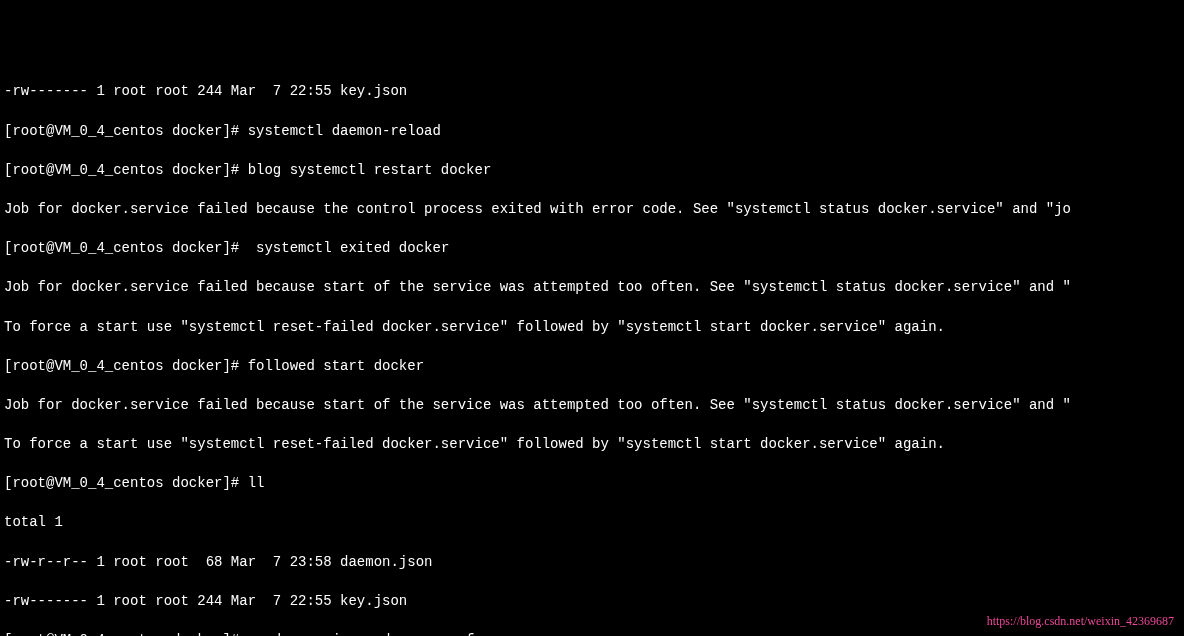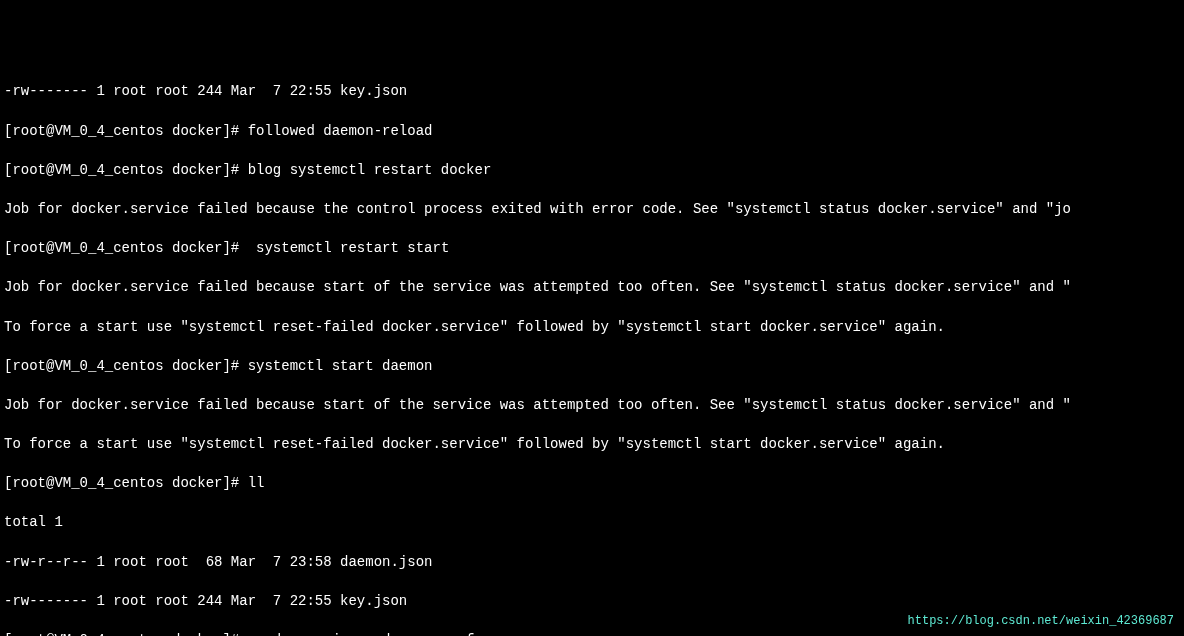--- a/index.html
+++ b/index.html
@@ -13,38 +13,38 @@
     width: 1184px;
     height: 636px;
     overflow: hidden;
     white-space: pre;
   }
   .line { display: block; font-family: Liberation Mono, monospace; }
   .watermark {
     position: absolute;
     right: 10px;
     bottom: 6px;
-    color: #5eead4;
+    color: #ec4899;
     font-size: 12px;
-    font-family: Liberation Mono, monospace;
+    font-family: Liberation Serif, serif;
   }
 </style>
 </head>
 <body>
 
 
 
 <div class="line">-rw------- 1 root root 244 Mar  7 22:55 key.json</div>
-<div class="line"><span>[root@VM_0_4_centos docker]# </span><span>followed daemon-reload</span></div>
+<div class="line"><span>[root@VM_0_4_centos docker]# </span><span>systemctl daemon-reload</span></div>
 <div class="line"><span>[root@VM_0_4_centos docker]# </span><span>blog systemctl restart docker</span></div>
 <div class="line">Job for docker.service failed because the control process exited with error code. See "systemctl status docker.service" and "jo</div>
-<div class="line"><span>[root@VM_0_4_centos docker]#  </span><span>systemctl restart start</span></div>
+<div class="line"><span>[root@VM_0_4_centos docker]#  </span><span>systemctl exited docker</span></div>
 <div class="line">Job for docker.service failed because start of the service was attempted too often. See "systemctl status docker.service" and "</div>
 <div class="line">To force a start use "systemctl reset-failed docker.service" followed by "systemctl start docker.service" again.</div>
-<div class="line"><span>[root@VM_0_4_centos docker]# </span><span>systemctl start daemon</span></div>
+<div class="line"><span>[root@VM_0_4_centos docker]# </span><span>followed start docker</span></div>
 <div class="line">Job for docker.service failed because start of the service was attempted too often. See "systemctl status docker.service" and "</div>
 <div class="line">To force a start use "systemctl reset-failed docker.service" followed by "systemctl start docker.service" again.</div>
 <div class="line"><span>[root@VM_0_4_centos docker]# </span><span>ll</span></div>
 <div class="line">total 1</div>
 <div class="line">-rw-r--r-- 1 root root  68 Mar  7 23:58 daemon.json</div>
 <div class="line">-rw------- 1 root root 244 Mar  7 22:55 key.json</div>
 <div class="line"><span>[root@VM_0_4_centos docker]# </span><span>mv daemon.json  daemon.conf</span></div>
 
 
 

